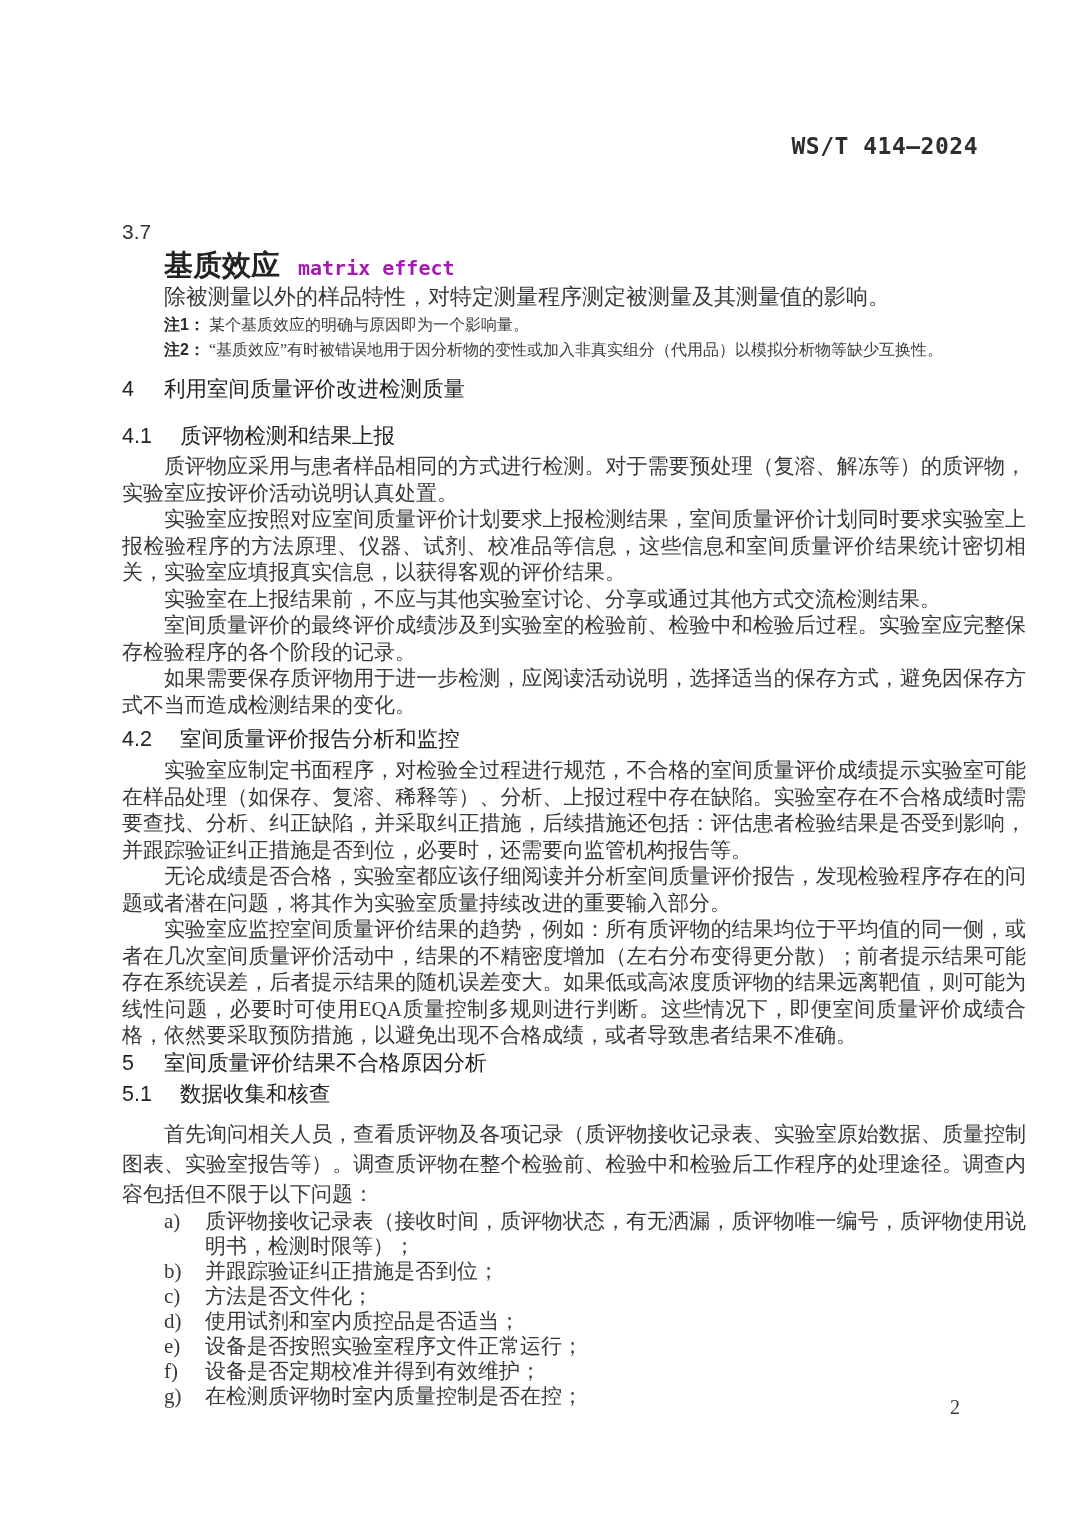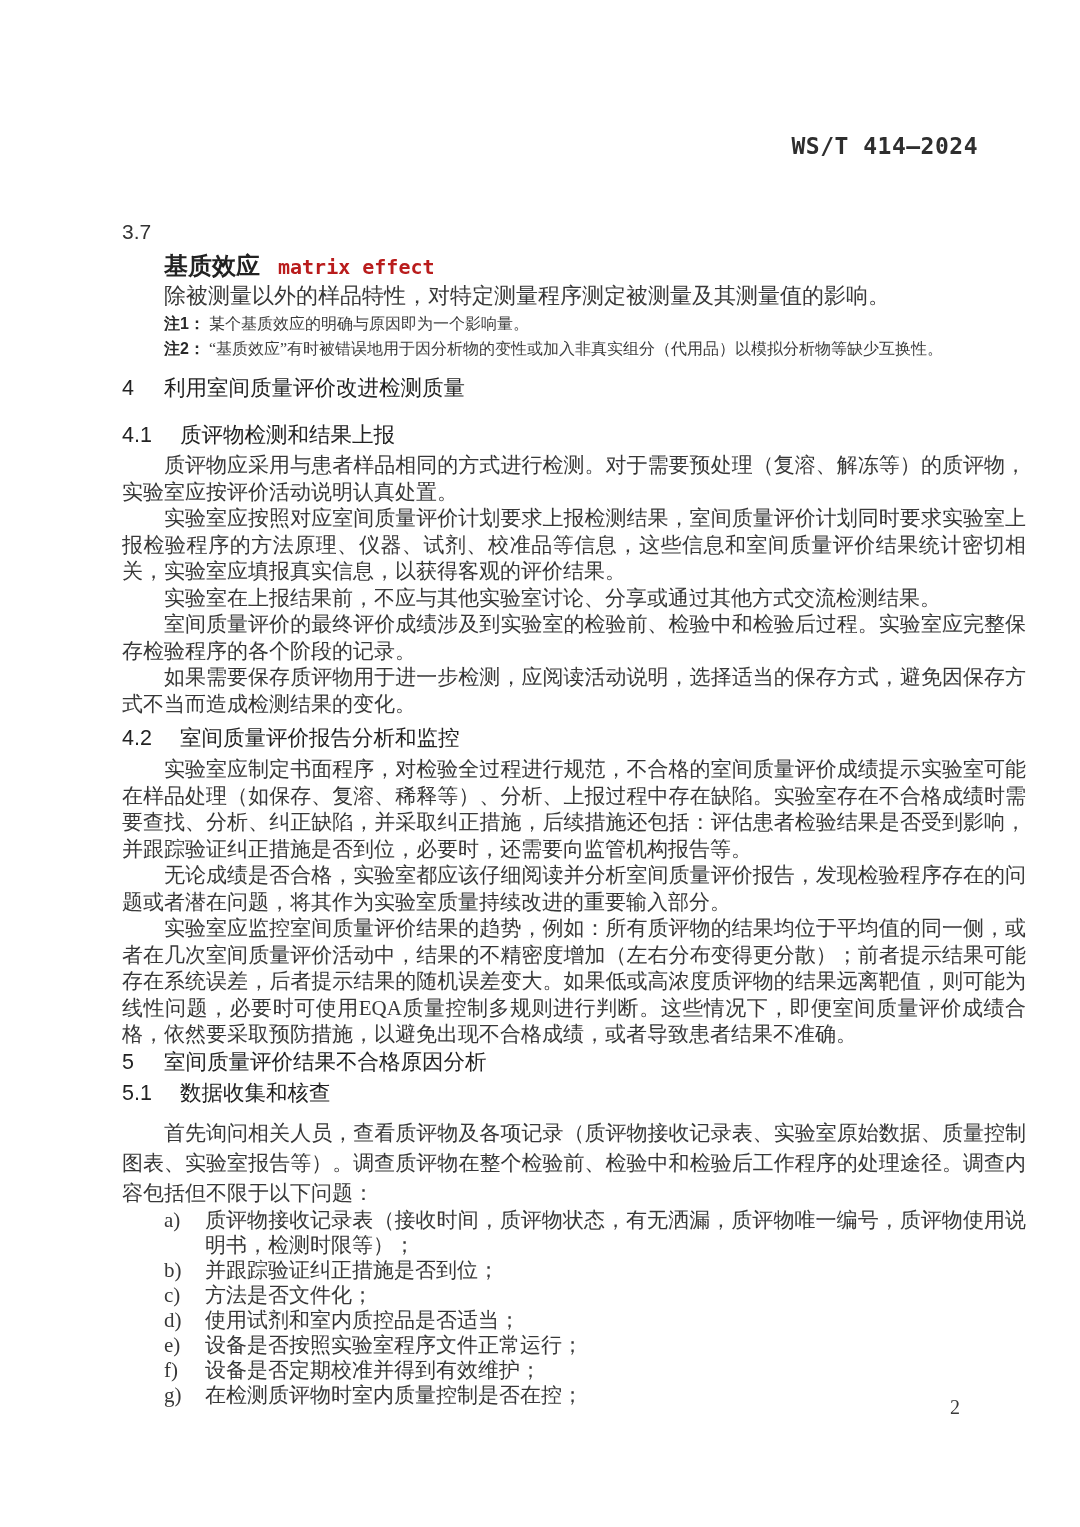--- a/index.html
+++ b/index.html
@@ -41,28 +41,28 @@
     color: #333;
   }
   .term-head {
     margin-top: 7px;
     padding-left: 42px;
     line-height: 27px;
   }
   .term-cn {
     font-family: "Liberation Sans", "DejaVu Sans", sans-serif;
     font-weight: 700;
-    font-size: 24px;
+    font-size: 29px;
     color: #222;
   }
   .term-en {
     font-family: "DejaVu Sans Mono", "Liberation Mono", monospace;
     font-weight: 700;
     font-size: 20px;
-    color: #b91c1c;
+    color: #a21caf;
     margin-left: 18px;
   }
   .term-def {
     padding-left: 42px;
     font-size: 22px;
     line-height: 27px;
   }
   .note {
     padding-left: 42px;
     font-size: 16px;

